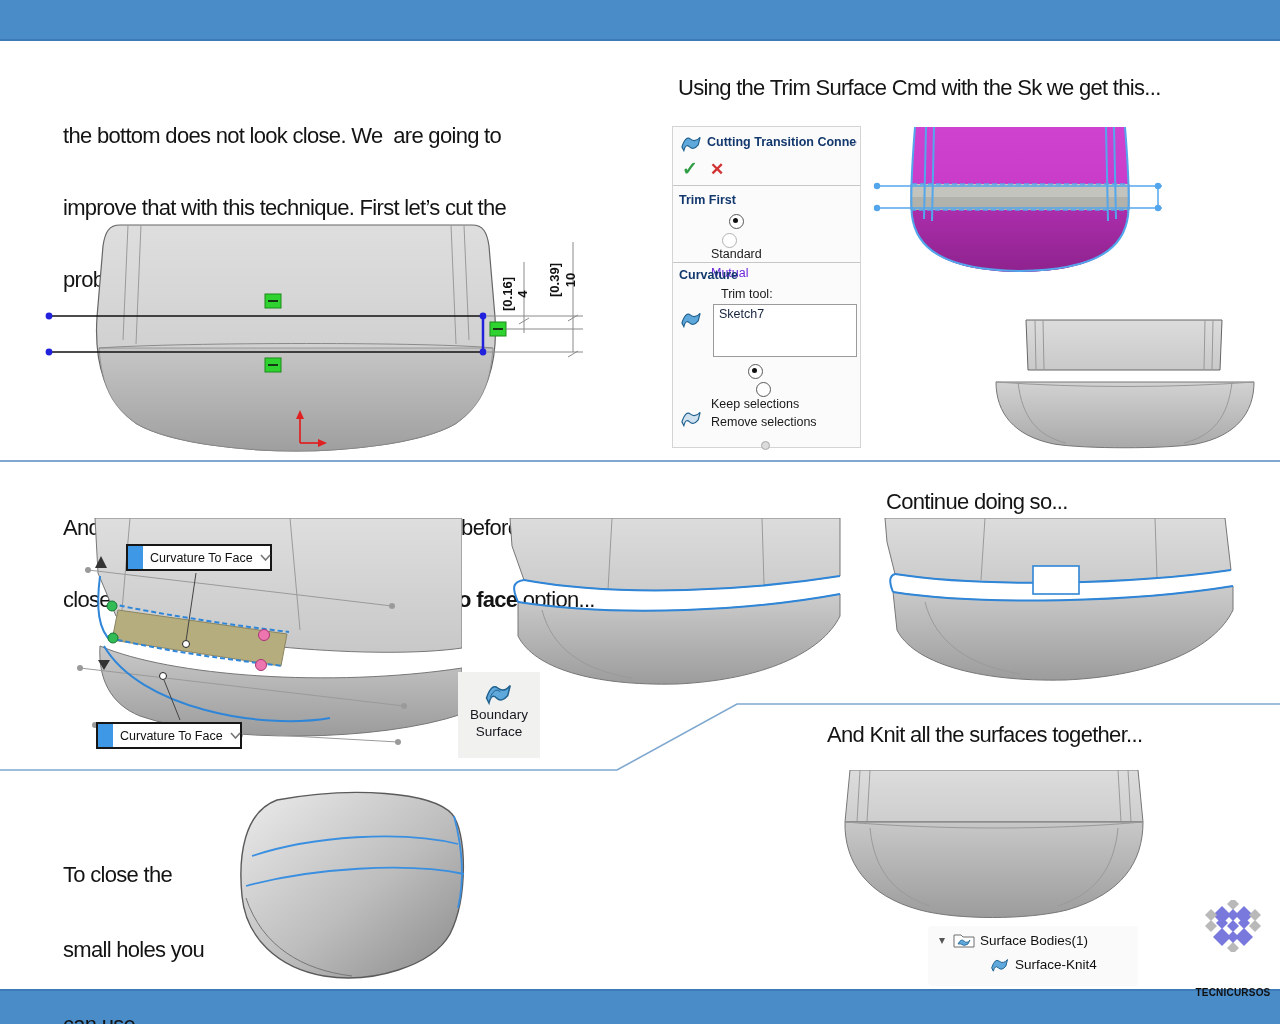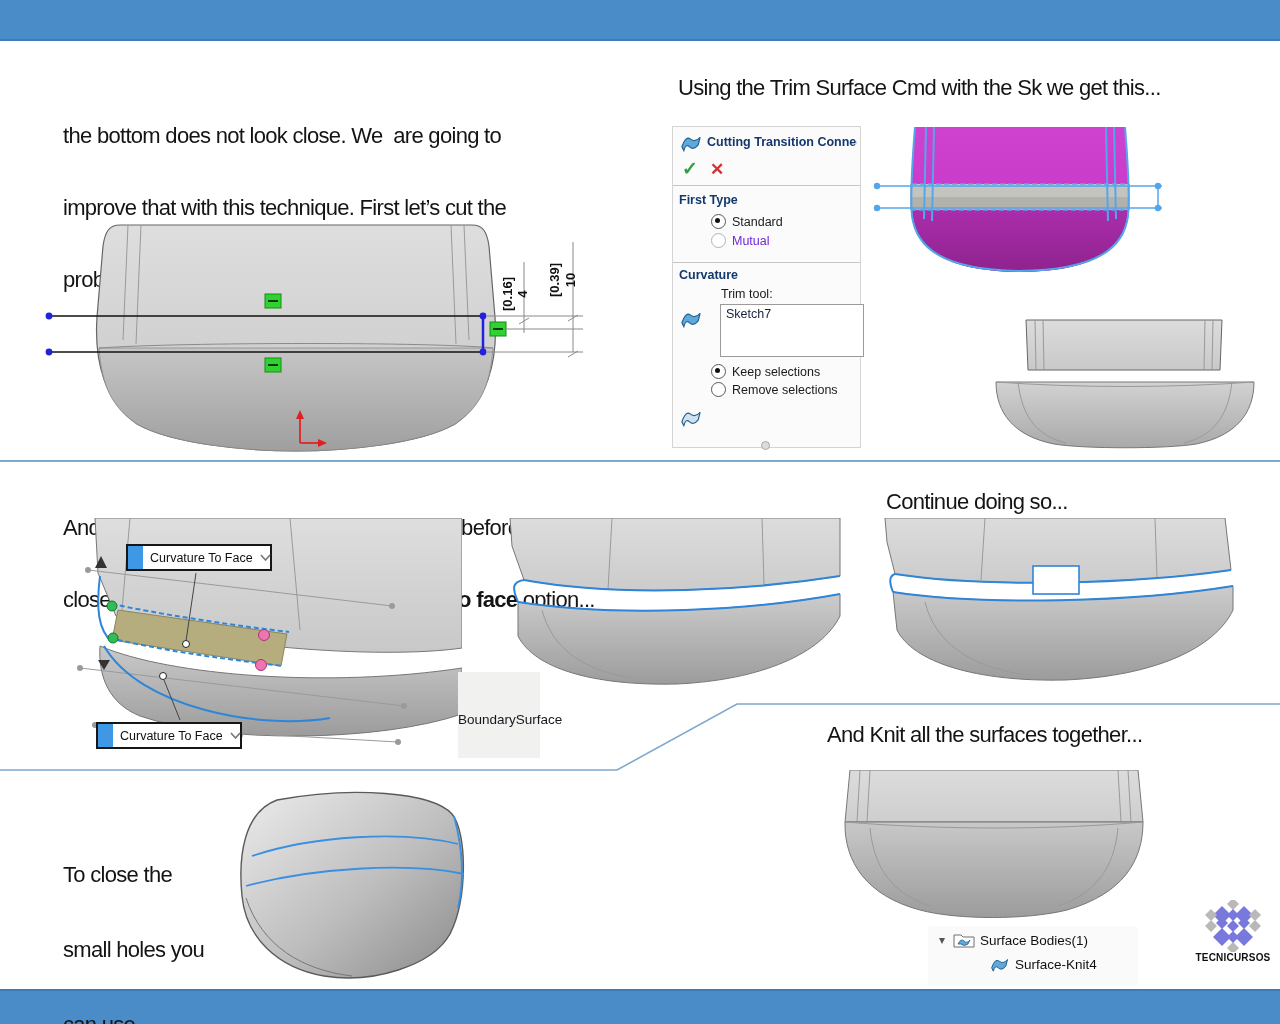--- a/index.html
+++ b/index.html
@@ -7,45 +7,45 @@
           font-family:"Liberation Sans",sans-serif;}
   .abs{position:absolute;}
   .bar{background:#4a8cc8;}
   
   .tut{font-size:22px;letter-spacing:-0.7px;color:#141414;line-height:24px;white-space:pre;}
   .tut b{font-weight:700;}
   
   .pm{background:#fbfbfb;border:1px solid #d4d4d4;box-sizing:border-box;}
   .pm-caption{position:absolute;color:#13386e;font-weight:bold;font-size:12.5px;white-space:nowrap;}
   .pm-sep{position:absolute;left:0;right:0;height:1px;background:#c6c6c6;}
-  .pm-row{position:absolute;display:flex;align-items:center;gap:6px;font-size:12.5px;color:#1a1a1a;white-space:nowrap;}
+  .pm-row{position:absolute;display:flex;align-items:center;gap:18px;font-size:12.5px;color:#1a1a1a;white-space:nowrap;flex-direction:column;}
   .pm-title{color:#13386e;font-weight:bold;font-size:12.5px;white-space:nowrap;overflow:hidden;}
   .radio{width:13px;height:13px;border:1px solid #585858;border-radius:50%;background:#fff;position:relative;flex:0 0 auto;}
   .radio.sel::after{content:"";position:absolute;left:3px;top:3px;width:5px;height:5px;border-radius:50%;background:#101010;}
   .radio.dis{border-color:#b2b2b2;}
   .dis-label{color:#6d28d9;}
   .listbox{position:absolute;background:#fff;border:1px solid #9b9b9b;font-size:12.5px;color:#15233c;box-sizing:border-box;}
   .listbox.sel{background:#cfe6fa;border-color:#7fb2e0;}
   .listbox .row{padding:1px 5px;line-height:17px;white-space:nowrap;}
   .ok-glyph{color:#2f9e44;font-size:19px;font-weight:bold;line-height:20px;}
   .cancel-glyph{color:#d23333;font-size:17px;font-weight:bold;line-height:20px;}
   .handle{position:absolute;width:7px;height:7px;border-radius:50%;background:#dcdcdc;border:1px solid #a8a8a8;}
   
   .dd{position:absolute;display:flex;align-items:stretch;background:#fff;border:2px solid #161616;height:27px;box-sizing:border-box;z-index:5;}
   .dd-blue{width:15px;background:#3f98e6;flex:0 0 auto;}
   .dd-label{flex:1;display:flex;align-items:center;padding:0 7px;font-size:12.5px;color:#101010;white-space:nowrap;}
   .dd-chev{width:20px;display:flex;align-items:center;justify-content:center;}
   
-  .tool-btn{position:absolute;background:#f1f1f0;display:flex;flex-direction:row;align-items:center;padding-top:8px;box-sizing:border-box;cursor:default;}
+  .tool-btn{position:absolute;background:#f1f1f0;display:flex;flex-direction:column;align-items:center;padding-top:8px;box-sizing:border-box;cursor:default;}
   .tool-btn .lbl{font-size:13.5px;color:#17171f;line-height:17px;white-space:nowrap;}
   
   .tree-row{position:absolute;display:flex;align-items:center;gap:5px;font-size:13.5px;color:#101010;white-space:nowrap;}
   .expander{font-size:12px;color:#555;width:12px;text-align:center;}
   
-  .logo-text{position:absolute;font-size:10px;font-weight:bold;letter-spacing:0.2px;color:#101010;text-align:center;width:78px;}
+  .logo-text{position:absolute;font-size:10px;font-weight:bold;letter-spacing:0.2px;color:#101010;text-align:center;width:78px;margin-top:35px;}
 </style>
 </head>
 <body>
 
 <div id="screen">
 
   <div class="abs bar" style="left:0;top:0;width:1280px;height:39px;border-bottom:2px solid #3d7ab8;"></div>
   <div class="abs bar" style="left:0;top:989px;width:1280px;height:35px;border-top:2px solid #3d7ab8;"></div>
 
   <div class="abs tut" style="left:63px;top:76px;">
@@ -123,37 +123,37 @@
 
   <div class="abs pm" style="left:672px;top:126px;width:189px;height:322px;">
     <svg class="abs" style="left:7px;top:6px;" width="23" height="20" viewBox="0 0 24 20">
       <path d="M2,14 Q6,2 11,6 T21,4 L19,12 Q14,18 10,14 T4,18 Z" fill="#5fa8dc" stroke="#20618f" stroke-width="1.2"></path>
     </svg>
     <div class="abs pm-title" style="left:34px;top:8px;width:150px;">Cutting Transition Connecti...</div>
     <div class="abs ok-glyph" style="left:9px;top:32px;">✓</div>
     <div class="abs cancel-glyph" style="left:37px;top:33px;">✕</div>
     <div class="pm-sep" style="top:58px;"></div>
 
-    <div class="pm-caption" style="left:6px;top:66px;">First Type</div>
+    <div class="pm-caption" style="left:6px;top:66px;">Trim First</div>
     <div class="pm-row" style="left:38px;top:87px;">
       <span class="radio sel"></span>
       <span>Standard</span>
     </div>
     <div class="pm-row" style="left:38px;top:106px;">
       <span class="radio dis"></span>
       <span class="dis-label">Mutual</span>
     </div>
     <div class="pm-sep" style="top:135px;"></div>
 
     <div class="pm-caption" style="left:6px;top:141px;">Curvature</div>
     <div class="pm-row" style="left:48px;top:160px;">Trim tool:</div>
     <svg class="abs" style="left:7px;top:182px;" width="23" height="20" viewBox="0 0 24 20">
       <path d="M2,14 Q6,2 11,6 T21,4 L19,12 Q14,18 10,14 T4,18 Z" fill="#5fa8dc" stroke="#20618f" stroke-width="1.2"></path>
     </svg>
-    <div class="listbox" style="left:40px;top:177px;width:144px;height:53px;margin-left:7px;">
+    <div class="listbox" style="left:40px;top:177px;width:144px;height:53px;">
       <div class="row">Sketch7</div>
     </div>
     <div class="pm-row" style="left:38px;top:237px;">
       <span class="radio sel"></span>
       <span>Keep selections</span>
     </div>
     <div class="pm-row" style="left:38px;top:255px;">
       <span class="radio"></span>
       <span>Remove selections</span>
     </div>

